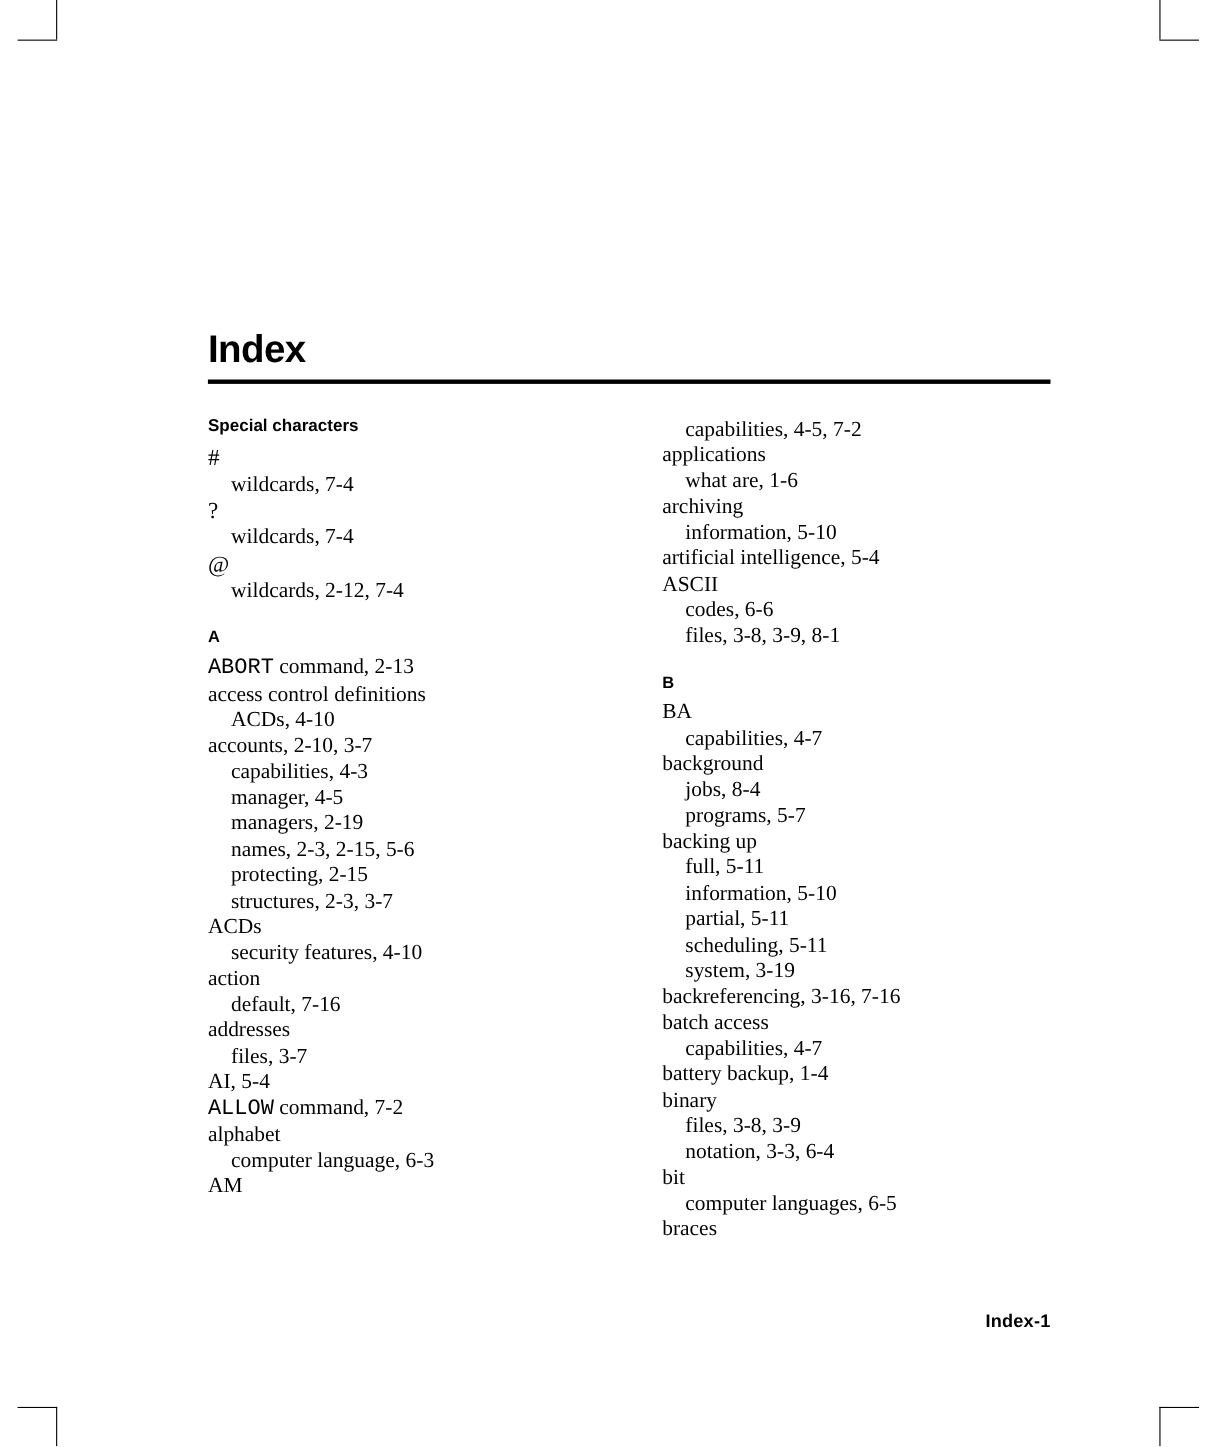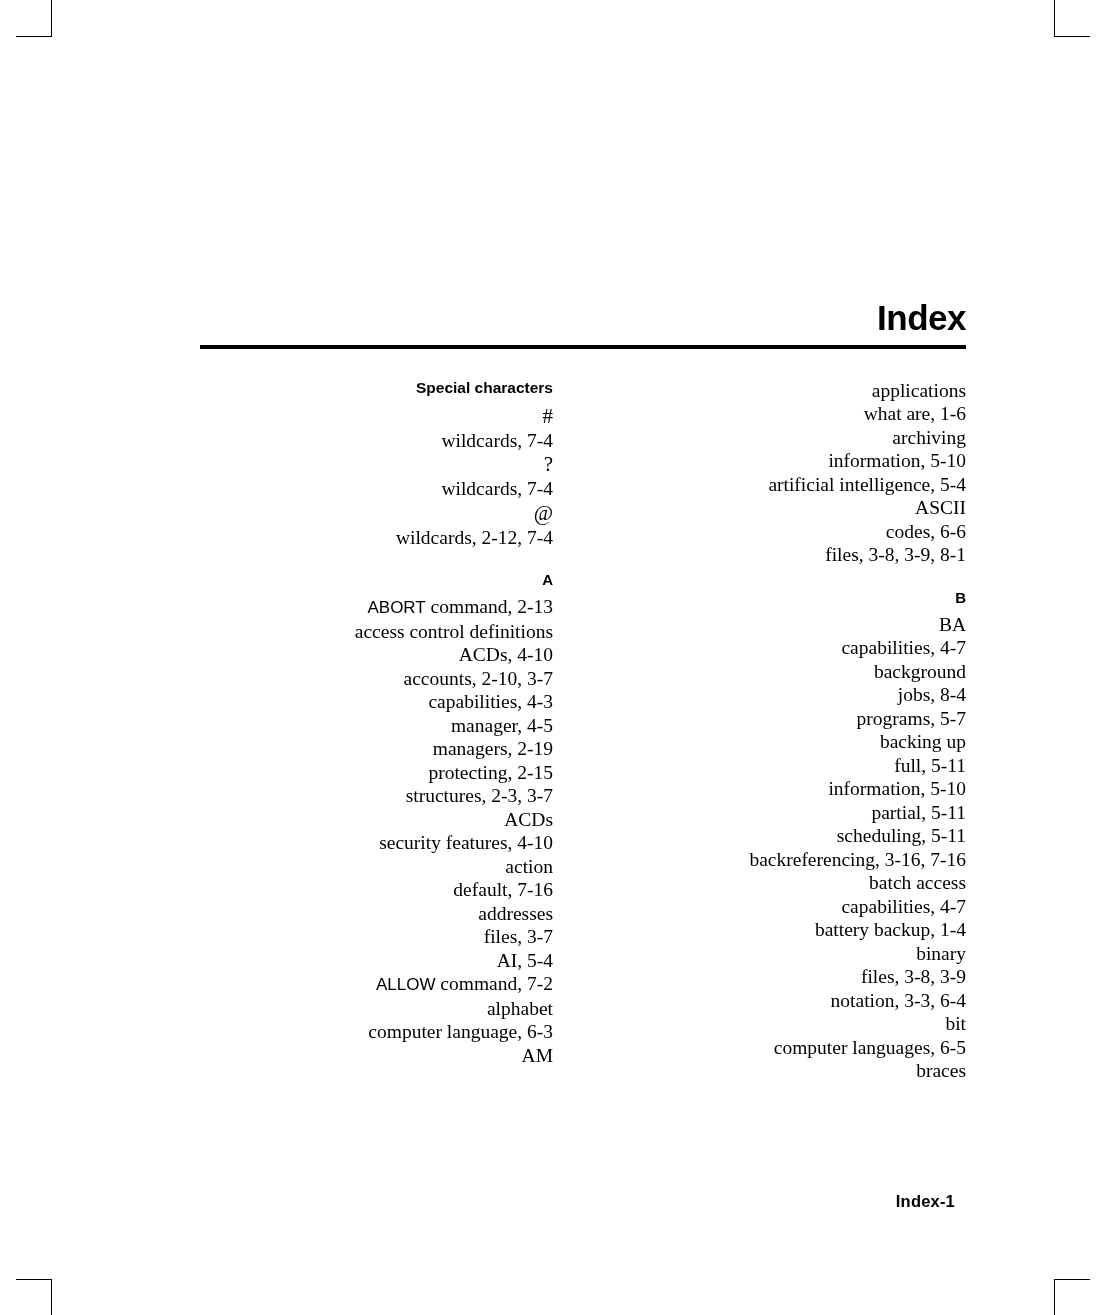--- a/index.html
+++ b/index.html
@@ -21,24 +21,23 @@
   
   .crop {
     position: absolute;
     background: #000;
   }
   .crop.v { width: 1px; height: 36px; }
   .crop.h { height: 1px; width: 36px; }
 
   .content {
     position: absolute;
-    left: 200px;
+    left: 189px;
     top: 300px;
     width: 766px;
-    text-align: right;
   }
   .index-title {
     font-family: "Liberation Sans", sans-serif;
     font-weight: bold;
     font-size: 35px;
     letter-spacing: -0.5px;
     margin: 0 0 8px 0;
     line-height: 1.05;
   }
   .rule {
@@ -71,22 +70,22 @@
   }
   .entry {
     font-size: 19.5px;
     line-height: 23.5px;
     white-space: nowrap;
   }
   .entry.sub {
     padding-left: 21px;
   }
   .mono {
-    font-family: Liberation Sans, sans-serif;
-    font-size: 17px;
+    font-family: Liberation Mono, monospace;
+    font-size: 20px;
     letter-spacing: 0px;
   }
   .sym {
     font-size: 21px;
     line-height: 25px;
   }
   .footer {
     position: absolute;
     right: 144px;
     top: 1192px;
@@ -128,37 +127,39 @@
           </div>
           <div class="section-head letter">A</div>
           <div class="group">
             <div class="entry"><span class="mono">ABORT</span><span> command, 2-13</span></div>
             <div class="entry">access control definitions</div>
             <div class="entry sub">ACDs, 4-10</div>
             <div class="entry">accounts, 2-10, 3-7</div>
             <div class="entry sub">capabilities, 4-3</div>
             <div class="entry sub">manager, 4-5</div>
             <div class="entry sub">managers, 2-19</div>
+            <div class="entry sub">names, 2-3, 2-15, 5-6</div>
             <div class="entry sub">protecting, 2-15</div>
             <div class="entry sub">structures, 2-3, 3-7</div>
             <div class="entry">ACDs</div>
             <div class="entry sub">security features, 4-10</div>
             <div class="entry">action</div>
             <div class="entry sub">default, 7-16</div>
             <div class="entry">addresses</div>
             <div class="entry sub">files, 3-7</div>
             <div class="entry">AI, 5-4</div>
             <div class="entry"><span class="mono">ALLOW</span><span> command, 7-2</span></div>
             <div class="entry">alphabet</div>
             <div class="entry sub">computer language, 6-3</div>
             <div class="entry">AM</div>
           </div>
         </div>
       <div class="column" id="col-right">
           <div class="group">
+            <div class="entry sub">capabilities, 4-5, 7-2</div>
             <div class="entry">applications</div>
             <div class="entry sub">what are, 1-6</div>
             <div class="entry">archiving</div>
             <div class="entry sub">information, 5-10</div>
             <div class="entry">artificial intelligence, 5-4</div>
             <div class="entry">ASCII</div>
             <div class="entry sub">codes, 6-6</div>
             <div class="entry sub">files, 3-8, 3-9, 8-1</div>
           </div>
           <div class="section-head letter">B</div>
@@ -166,20 +167,21 @@
             <div class="entry">BA</div>
             <div class="entry sub">capabilities, 4-7</div>
             <div class="entry">background</div>
             <div class="entry sub">jobs, 8-4</div>
             <div class="entry sub">programs, 5-7</div>
             <div class="entry">backing up</div>
             <div class="entry sub">full, 5-11</div>
             <div class="entry sub">information, 5-10</div>
             <div class="entry sub">partial, 5-11</div>
             <div class="entry sub">scheduling, 5-11</div>
+            <div class="entry sub">system, 3-19</div>
             <div class="entry">backreferencing, 3-16, 7-16</div>
             <div class="entry">batch access</div>
             <div class="entry sub">capabilities, 4-7</div>
             <div class="entry">battery backup, 1-4</div>
             <div class="entry">binary</div>
             <div class="entry sub">files, 3-8, 3-9</div>
             <div class="entry sub">notation, 3-3, 6-4</div>
             <div class="entry">bit</div>
             <div class="entry sub">computer languages, 6-5</div>
             <div class="entry">braces</div>

